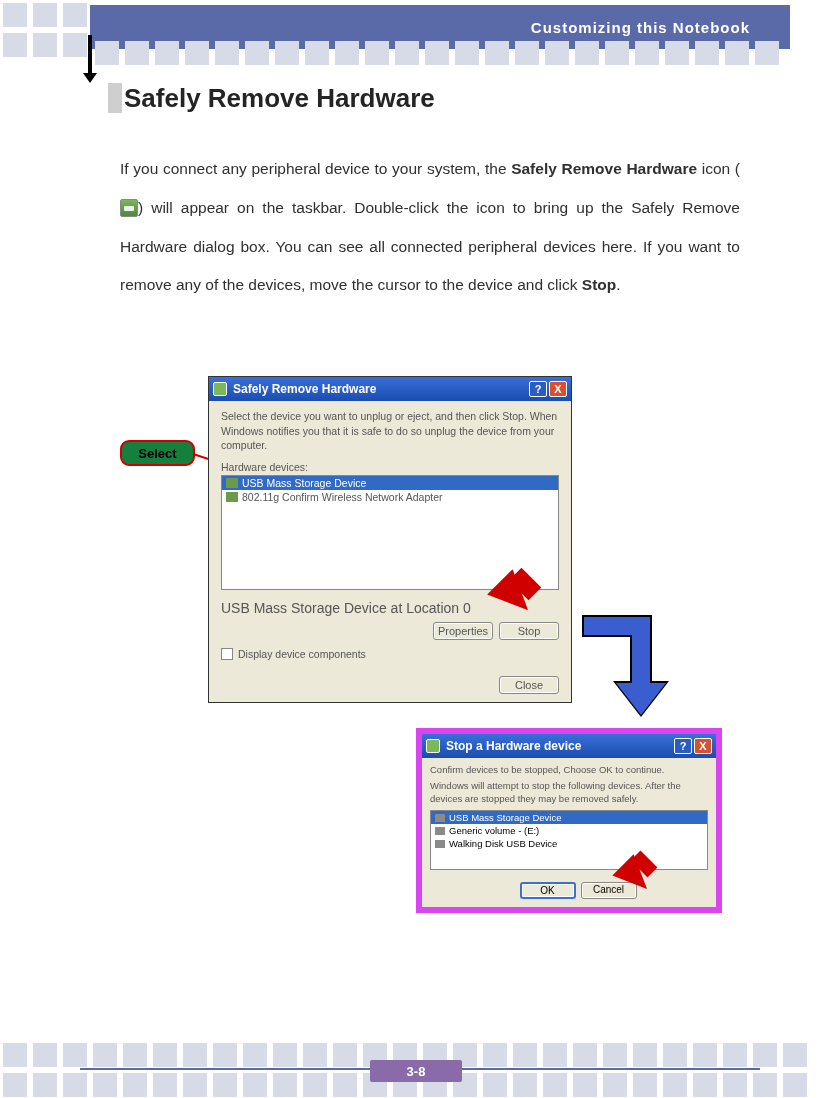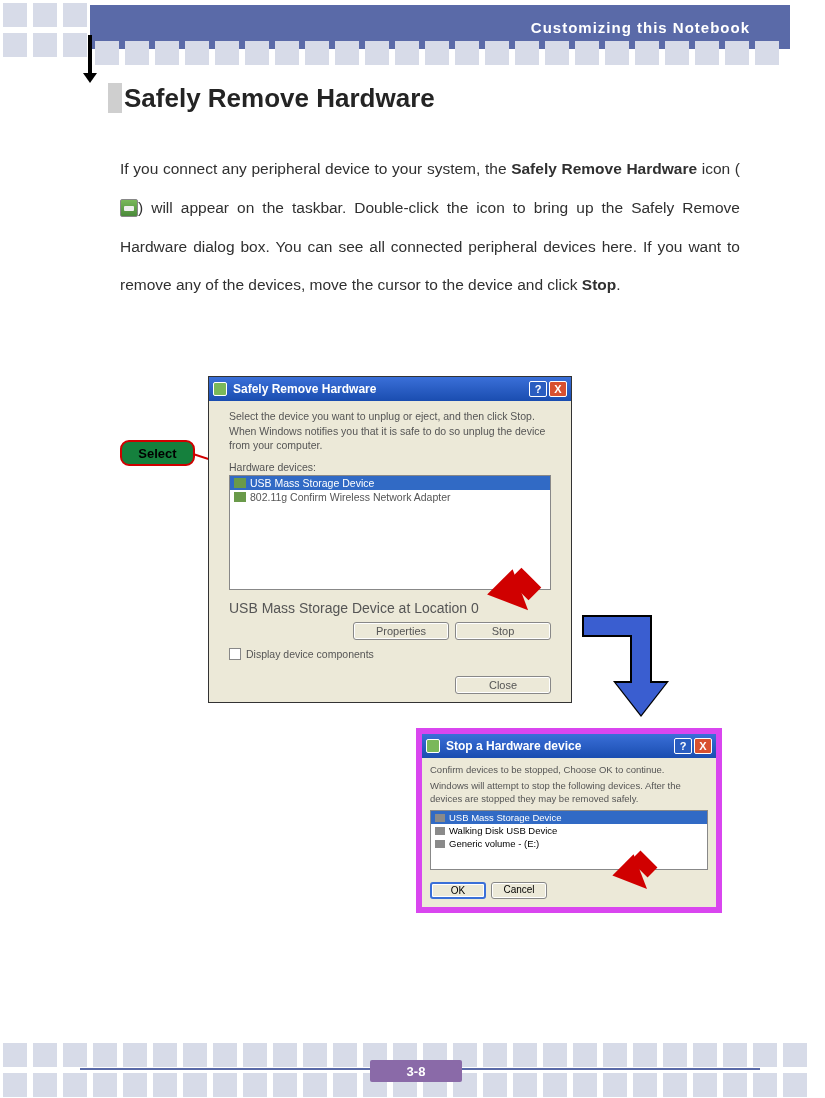--- a/index.html
+++ b/index.html
@@ -126,41 +126,41 @@
     border: 1px solid #fff;
     display: flex;
     align-items: center;
     justify-content: center;
     font-size: 11px;
     font-weight: bold;
     border-radius: 2px;
   }
   .tb-help { background: #2a5dc0; color:#fff; }
   .tb-close { background: #d85030; color:#fff; }
-  .dlg-body { padding: 8px 20px; color:#555; }
+  .dlg-body { padding: 8px 12px; color:#555; }
   .instr { font-size: 10.5px; line-height: 1.4; margin-bottom: 8px; }
   .lab { font-size: 10.5px; margin-bottom: 2px; }
   .listbox {
     background: #fff;
     border: 1px solid #888;
     height: 115px;
     overflow: hidden;
   }
   .li-row { display: flex; align-items: center; padding: 1px 4px; font-size: 10.5px; }
   .li-row.sel { background: #316ac5; color: #fff; }
   .dev-icon { width: 12px; height: 10px; background: #6a9a4a; margin-right: 4px; }
   .status { font-size: 14px; margin: 10px 0 6px; }
   .btn-row { display: flex; justify-content: flex-end; gap: 6px; margin-bottom: 8px; }
   .xp-btn {
     background: #ece9d8;
     border: 1px solid #888;
     border-radius: 3px;
     padding: 2px 0;
     font-size: 11px;
-    width: 96px;
+    width: 60px;
     text-align: center;
     box-shadow: inset 0 0 0 1px #fff;
   }
   .chk-row { display: flex; align-items:center; gap:5px; font-size:10.5px; margin-bottom:10px; }
   .chk { width:12px; height:12px; border:1px solid #888; background:#fff; }
   .close-row { display:flex; justify-content:flex-end; padding-top:6px; border-top:0px; }
   
   .callout {
     position: absolute;
     left: 120px; top: 440px;
@@ -251,21 +251,21 @@
   }
   .dlg2 .instr2 {
     padding:6px 8px 3px; color:#555; font-size:9.5px; line-height:1.35;
   }
   .dlg2 .listbox2 {
     margin:2px 8px; background:#fff; border:1px solid #888; height:60px;
   }
   .dlg2 .li2 { display:flex; align-items:center; padding:1px 4px; font-size:9.5px;}
   .dlg2 .li2.sel { background:#316ac5; color:#fff;}
   .tiny-ic{ width:10px;height:8px; background:#8a8a8a; margin-right:4px;}
-  .dlg2 .btn-row2 { display:flex; justify-content:flex-start; gap:5px; padding:10px 8px 8px;}
+  .dlg2 .btn-row2 { display:flex; justify-content:center; gap:5px; padding:10px 8px 8px;margin-left:18px;}
   .xp-btn2 {
     background:#ece9d8;border:1px solid #888;border-radius:3px;
     padding:1px 0;font-size:10px;width:56px;text-align:center;
     box-shadow: inset 0 0 0 1px #fff;
   }
   .xp-btn2.primary { border:2px solid #3a6fd8; }
   
   .red-arrow-ok{
     position:absolute;
     left:620px; top:860px;
@@ -422,25 +422,25 @@
   </div>
   <div class="instr2">Confirm devices to be stopped, Choose OK to continue.</div>
   <div class="instr2" style="padding-top:0">Windows will attempt to stop the following devices. After the devices are stopped they may be removed safely.</div>
   <div class="listbox2">
     <div class="li2 sel">
         <div class="tiny-ic"></div>
         <span>USB Mass Storage Device</span>
       </div>
     <div class="li2">
         <div class="tiny-ic"></div>
-        <span>Walking Disk USB Device</span>
+        <span>Generic volume - (E:)</span>
       </div>
     <div class="li2">
         <div class="tiny-ic"></div>
-        <span>Generic volume - (E:)</span>
+        <span>Walking Disk USB Device</span>
       </div>
   </div>
   <div class="btn-row2">
     <div class="xp-btn2 primary">OK</div>
     <div class="xp-btn2">Cancel</div>
   </div>
 </div>
 
 <div class="red-arrow-ok-tail"></div>
 <div class="red-arrow-ok"></div>

